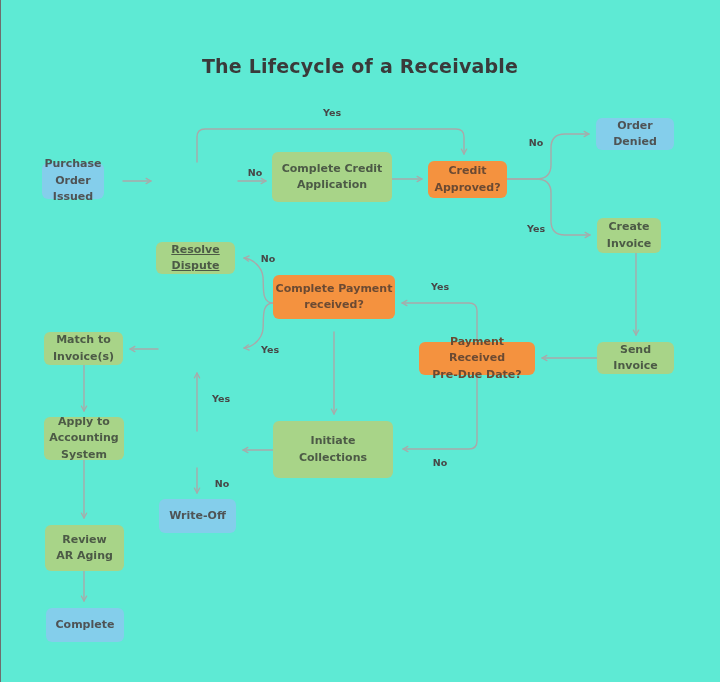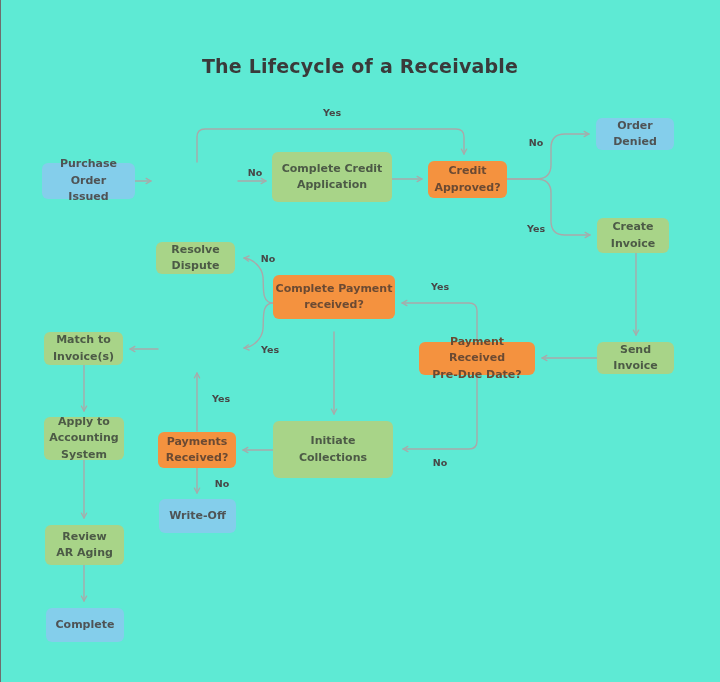--- a/index.html
+++ b/index.html
@@ -57,48 +57,46 @@
       <path marker-end="url(#ah)" d="M158,349 H130"></path>
       <path marker-end="url(#ah)" d="M197,431 V373"></path>
       <path marker-end="url(#ah)" d="M273,450 H243"></path>
       <path marker-end="url(#ah)" d="M197,468 V493"></path>
       <path marker-end="url(#ah)" d="M84,365 V411"></path>
       <path marker-end="url(#ah)" d="M84,460 V518"></path>
       <path marker-end="url(#ah)" d="M84,558 V601"></path>
     </g>
   </svg>
 
-  <div class="node blue" style="left:42px;top:163px;width:93px;height:36px;">Purchase Order
+  <div class="node blue" style="left:42px;top:163px;width:62px;height:36px;">Purchase Order
 Issued</div>
   <div class="node green" style="left:272px;top:152px;width:120px;height:50px;">Complete Credit
 Application</div>
   <div class="node orange" style="left:428px;top:161px;width:79px;height:37px;">Credit
 Approved?</div>
   <div class="node blue" style="left:596px;top:118px;width:78px;height:32px;">Order
 Denied</div>
-  <div class="node green" style="left:597px;top:218px;width:72px;height:35px;">Create
+  <div class="node green" style="left:597px;top:218px;width:64px;height:35px;">Create
 Invoice</div>
   <div class="node green" style="left:597px;top:342px;width:77px;height:32px;">Send
 Invoice</div>
   <div class="node orange" style="left:419px;top:342px;width:116px;height:33px;">Payment Received
 Pre-Due Date?</div>
   <div class="node orange" style="left:273px;top:275px;width:122px;height:44px;">Complete Payment
 received?</div>
-  <div class="node green" style="left:156px;top:242px;width:79px;height:32px;">Resolve
+  <div class="node green" style="left:156px;top:242px;width:79px;height:32px;text-decoration:underline;">Resolve
 Dispute</div>
   <div class="node green" style="left:44px;top:332px;width:79px;height:33px;">Match to
 Invoice(s)</div>
   <div class="node green" style="left:44px;top:417px;width:80px;height:43px;">Apply to
 Accounting
 System</div>
-  <div class="node green" style="left:45px;top:525px;width:79px;height:40px;">Review
+  <div class="node green" style="left:45px;top:525px;width:79px;height:46px;">Review
 AR Aging</div>
   <div class="node blue" style="left:46px;top:608px;width:78px;height:34px;">Complete</div>
-  <div class="node orange" style="left:158px;top:432px;width:78px;height:36px;">Payments
-Received?</div>
   <div class="node green" style="left:273px;top:421px;width:120px;height:57px;">Initiate
 Collections</div>
   <div class="node blue" style="left:159px;top:499px;width:77px;height:34px;">Write-Off</div>
 
   <div class="edge-label" style="left:255px;top:172px;">No</div>
   <div class="edge-label" style="left:332px;top:112px;">Yes</div>
   <div class="edge-label" style="left:536px;top:142px;">No</div>
   <div class="edge-label" style="left:536px;top:228px;">Yes</div>
   <div class="edge-label" style="left:440px;top:286px;">Yes</div>
   <div class="edge-label" style="left:440px;top:462px;">No</div>

